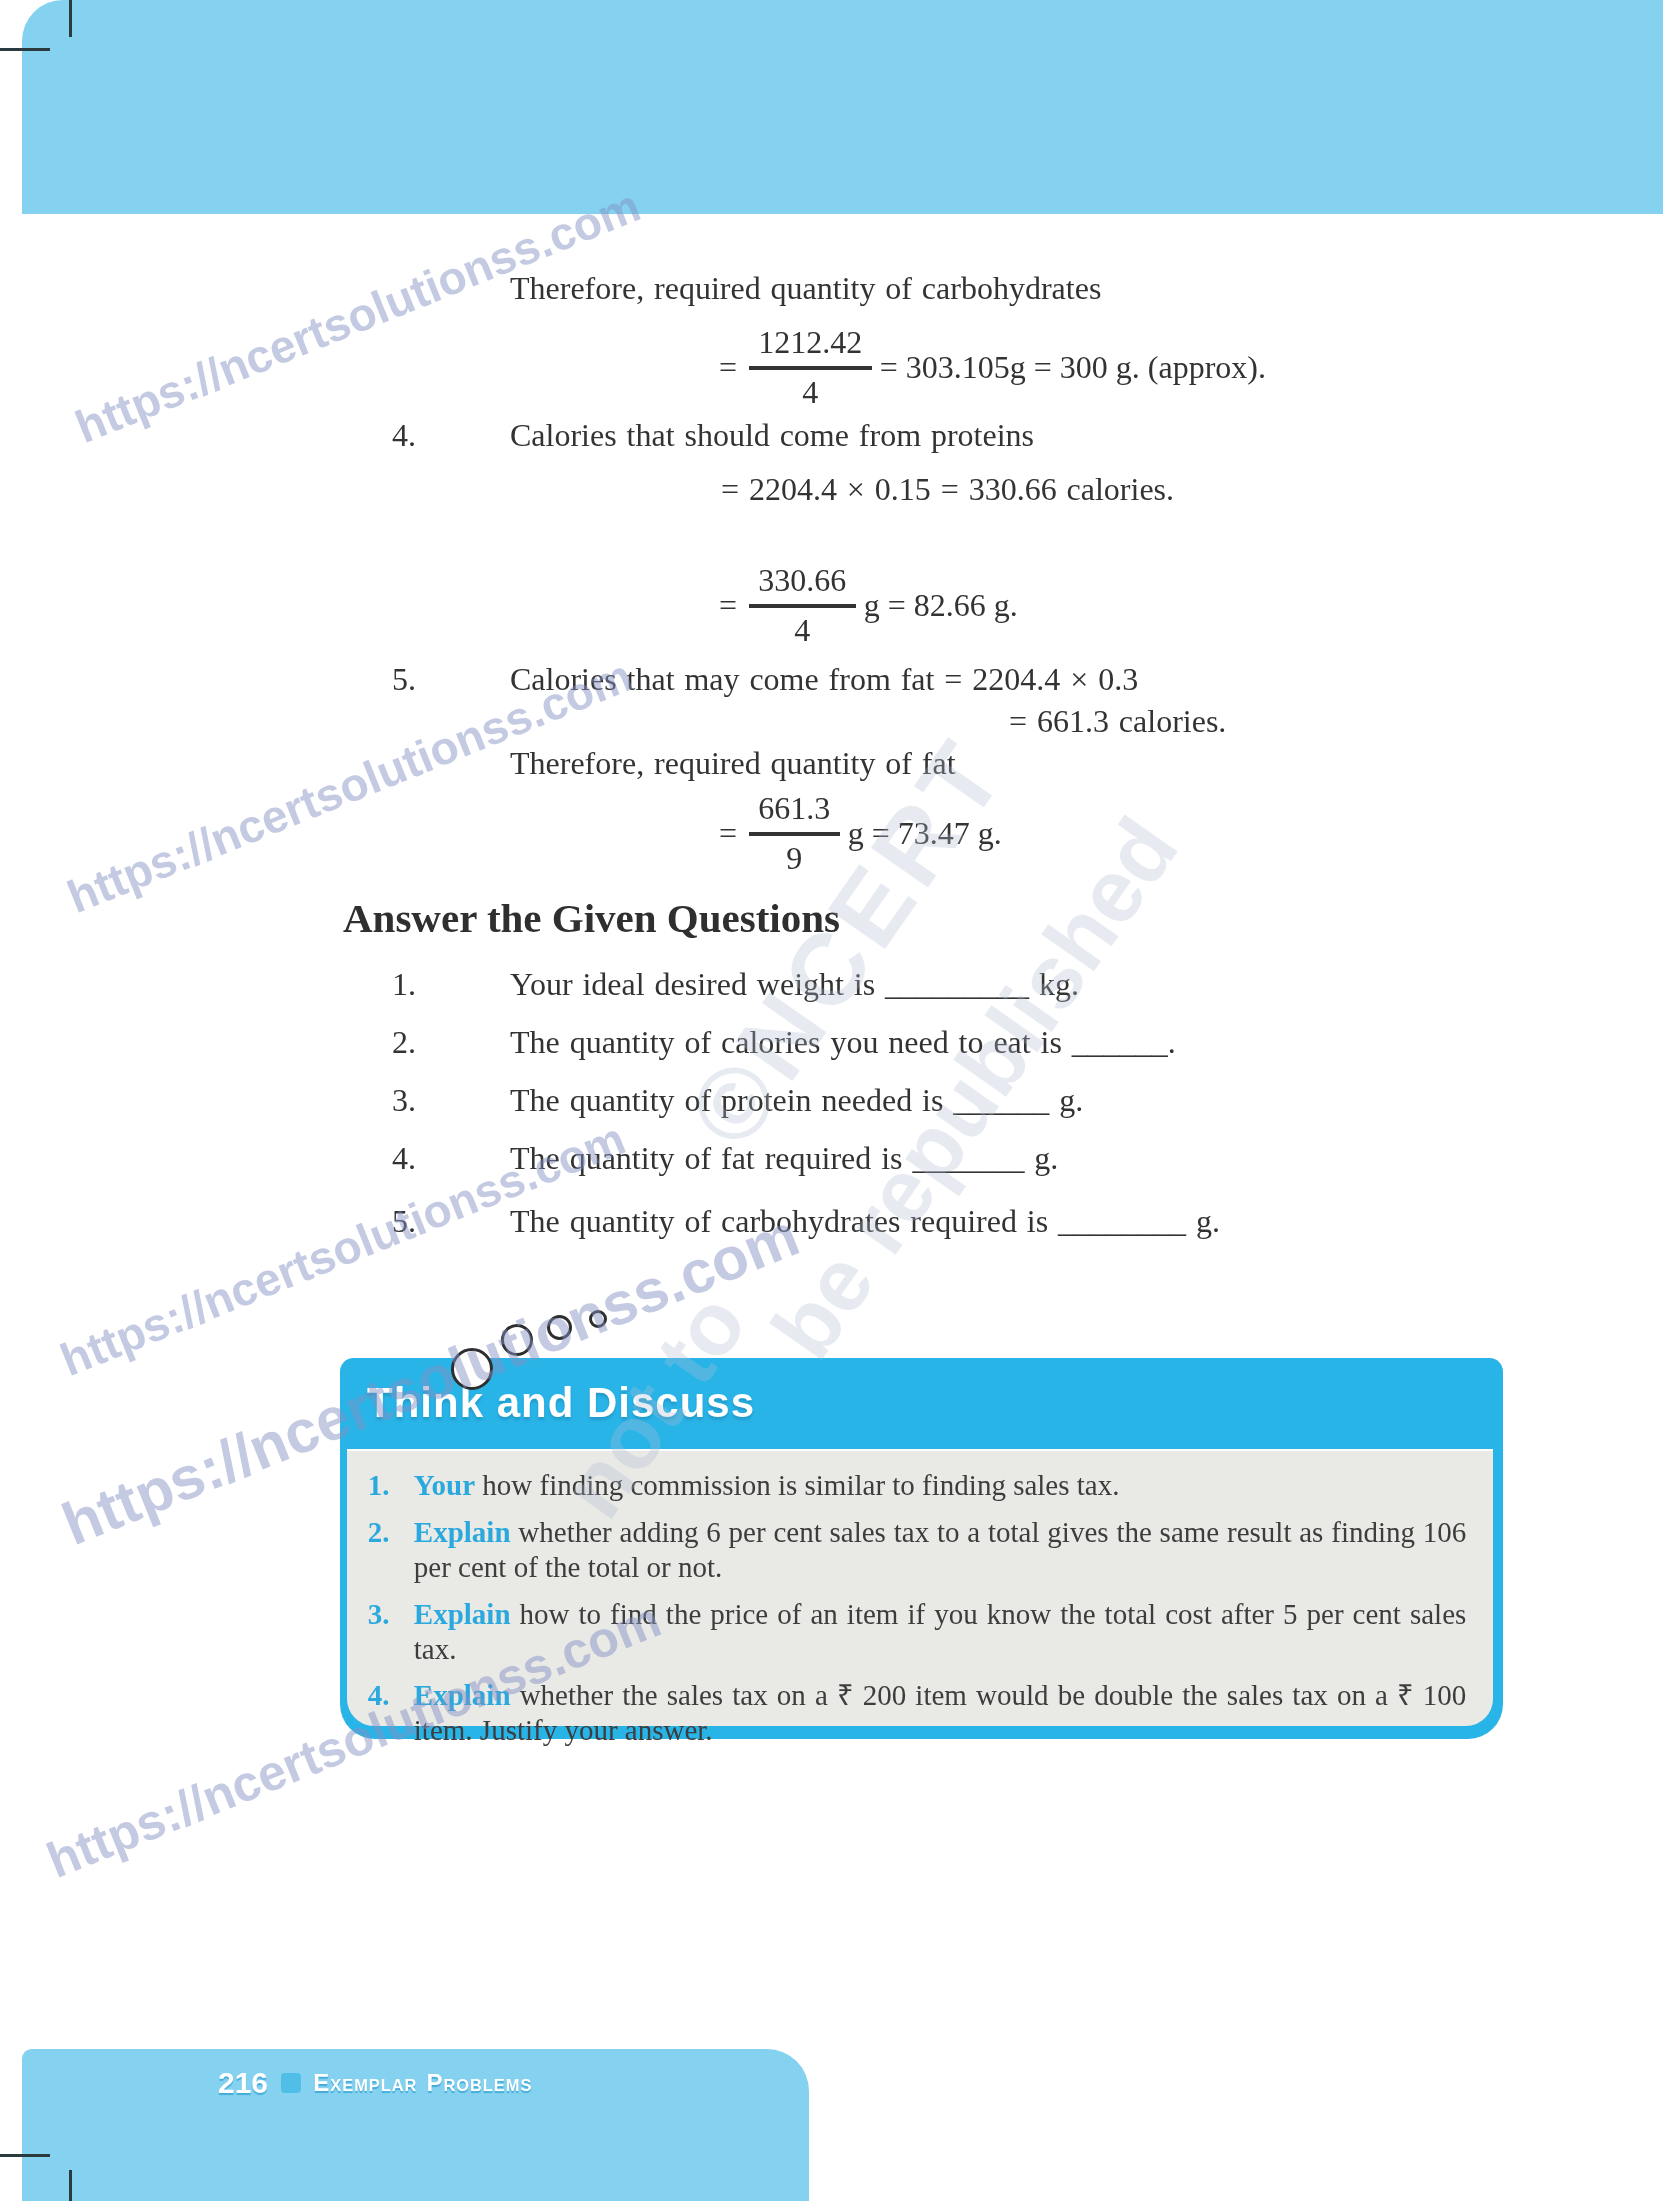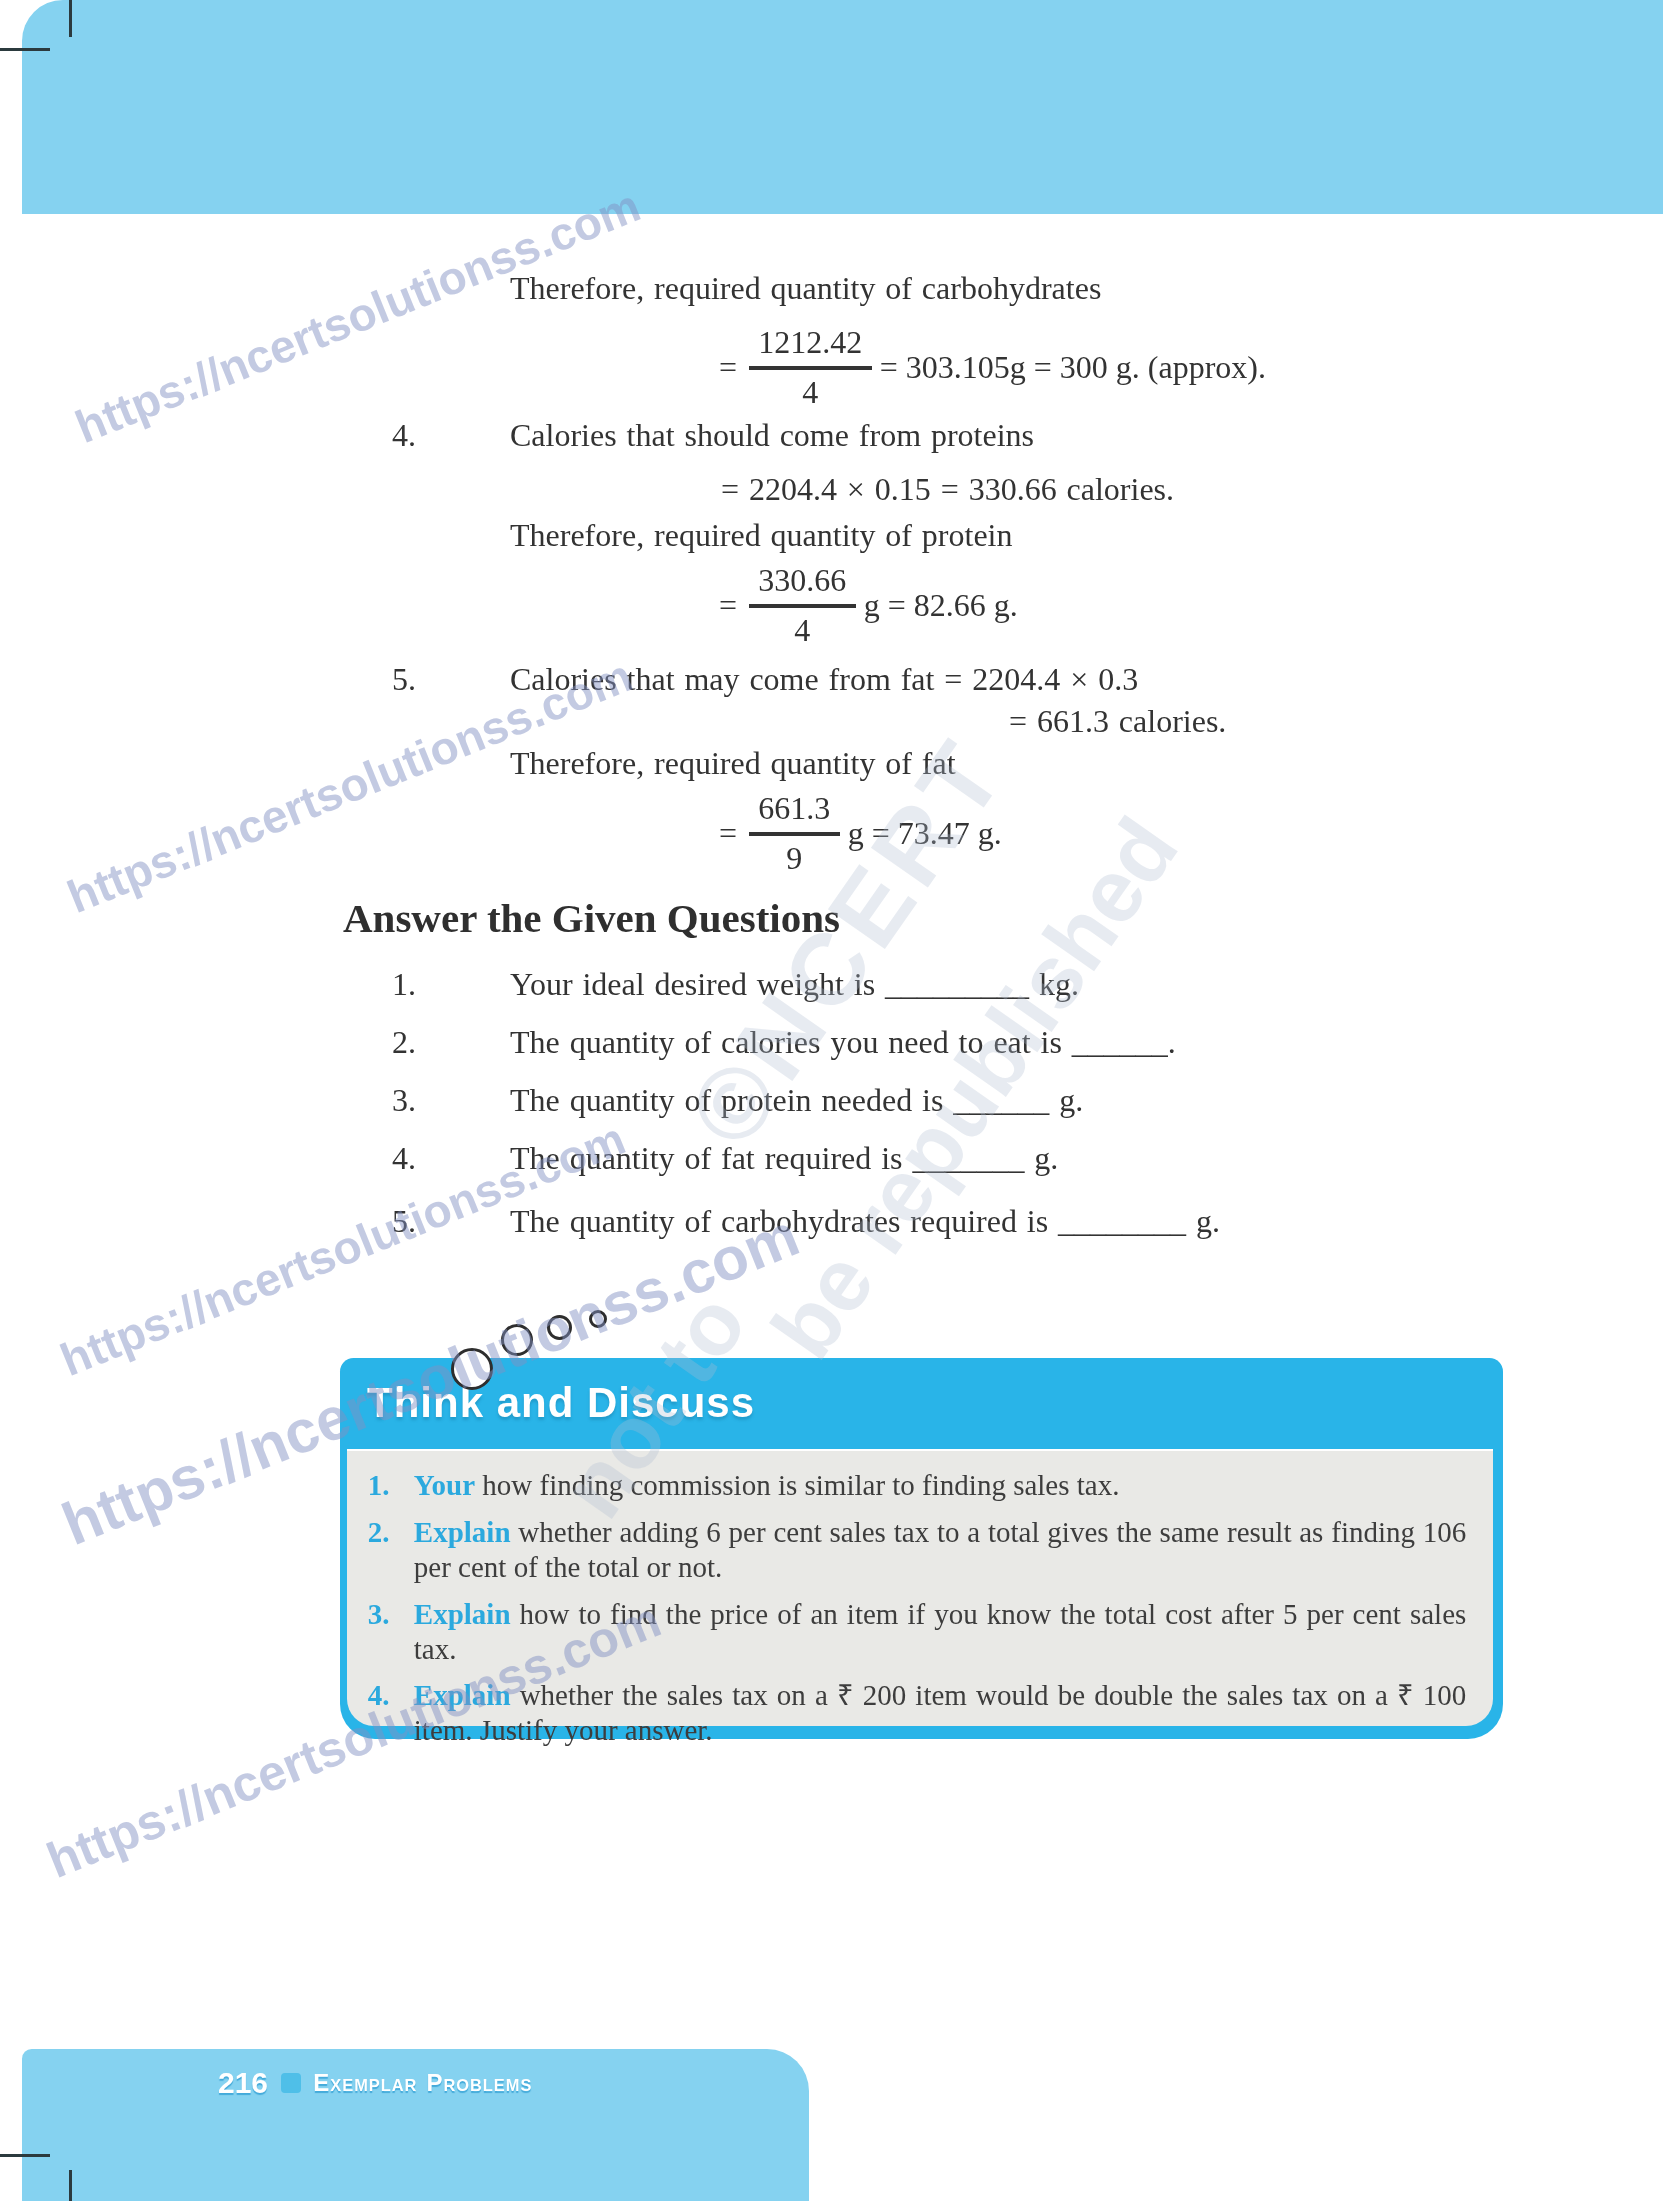--- a/index.html
+++ b/index.html
@@ -132,21 +132,20 @@
       <span class="fnum">1212.42</span>
       <span class="fbar"></span>
       <span class="fden">4</span>
     </span>
     <span>= 303.105g  = 300 g. (approx).</span>
   </div>
 
   <div class="num-col" style="left:392px; top:417px;">4.</div>
   <div class="tline" style="left:510px; top:417px;">Calories that should come from proteins</div>
   <div class="tline" style="left:721px; top:471px;">= 2204.4 × 0.15 = 330.66 calories.</div>
-  <div class="tline" style="left:510px; top:517px;">Therefore, required quantity of protein</div>
 
   <div class="eq" style="left:719px; top:562px;">
     <span class="pre">=</span>
     <span class="frac">
       <span class="fnum">330.66</span>
       <span class="fbar"></span>
       <span class="fden">4</span>
     </span>
     <span>g = 82.66 g.</span>
   </div>

